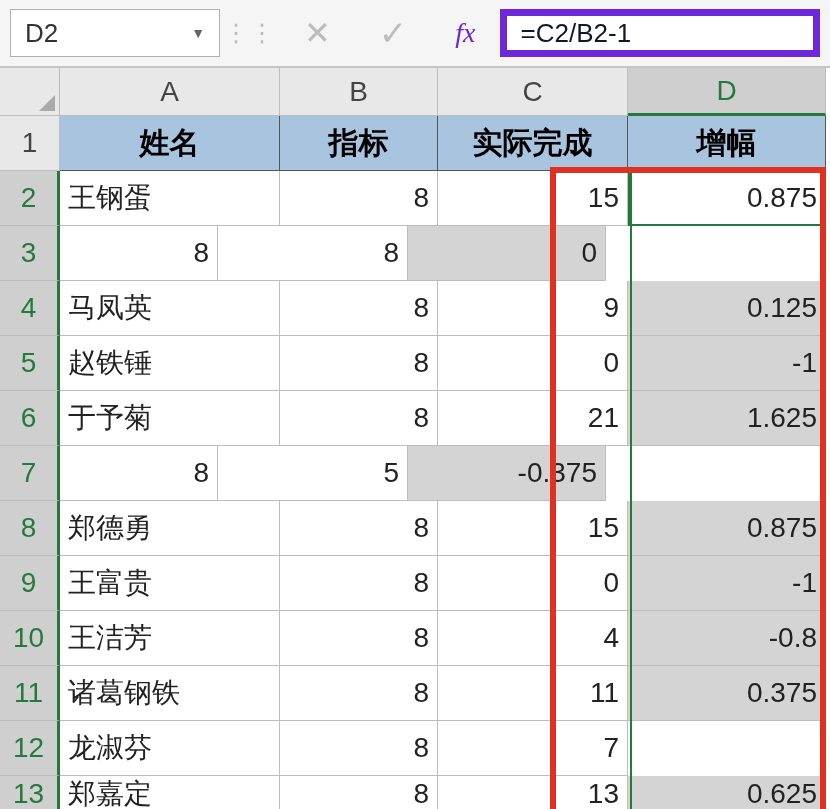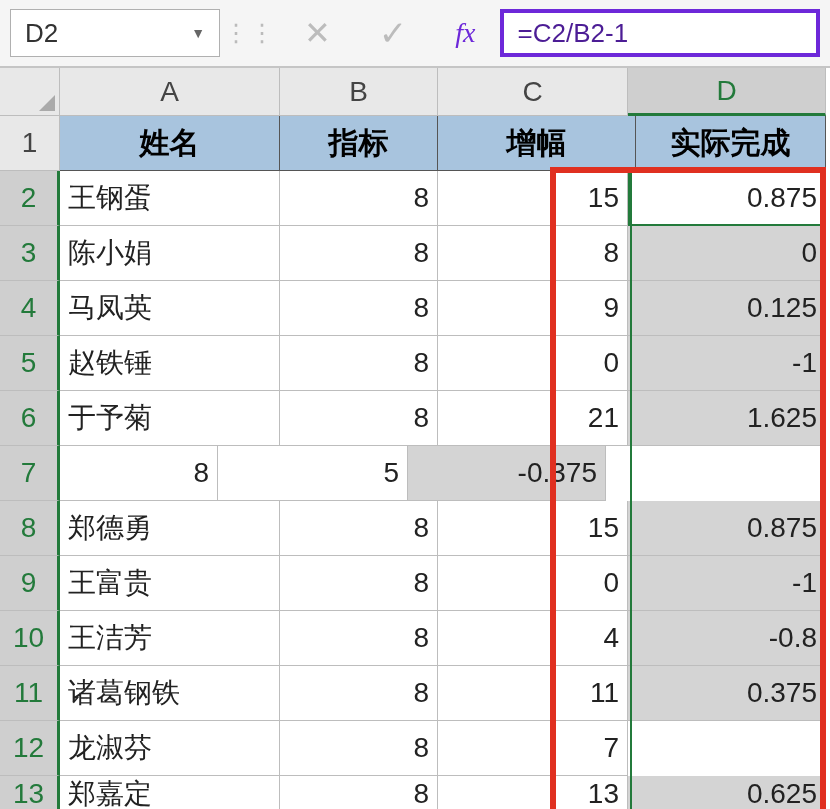--- a/index.html
+++ b/index.html
@@ -49,26 +49,26 @@
     color: #bcbcbc;
     font-size: 30px;
   }
   .fx-icons .cancel-x { font-size: 32px; color:#bcbcbc; }
   .fx-icons .check { font-size: 34px; color:#bcbcbc; }
   .fx-icons .fx { font-style: italic; color: #6d28d9; font-size: 28px; font-family: "Times New Roman", serif; }
   .formula-input {
     flex: 1;
     height: 48px;
     background: #fff;
-    border: 4px solid #6d28d9;
+    border: 7px solid #6d28d9;
     display: flex;
     align-items: center;
     padding: 0 14px;
     font-size: 26px;
-    color: #4c1d95;
+    color: #0f172a;
   }
   .sheet {
     position: relative;
     background: #fff;
   }
   .row {
     display: flex;
     height: 55px;
   }
   .corner {
@@ -192,35 +192,34 @@
     <div class="col-header col-A">A</div>
     <div class="col-header col-B">B</div>
     <div class="col-header col-C">C</div>
     <div class="col-header col-D active">D</div>
   </div>
 
   <div class="row table-header">
     <div class="row-header">1</div>
     <div class="cell col-A">姓名</div>
     <div class="cell col-B">指标</div>
+    <div class="cell col-C">实际完成</div>
     <div class="cell col-D">增幅</div>
-    <div class="cell col-C">实际完成</div>
   </div>
 
   <div id="data-rows">
       <div class="row sel-range">
         <div class="row-header active">2</div>
         <div class="cell col-A txt">王钢蛋</div>
         <div class="cell col-B num">8</div>
         <div class="cell col-C num">15</div>
         <div class="cell col-D num active-cell">0.875</div>
       </div>
       <div class="row sel-range">
         <div class="row-header active">3</div>
-        <div class="cell col-A txt">陈小娟</div>
         <div class="cell col-B num">8</div>
         <div class="cell col-C num">8</div>
         <div class="cell col-D num">0</div>
       </div>
       <div class="row sel-range">
         <div class="row-header active">4</div>
         <div class="cell col-A txt">马凤英</div>
         <div class="cell col-B num">8</div>
         <div class="cell col-C num">9</div>
         <div class="cell col-D num">0.125</div>

